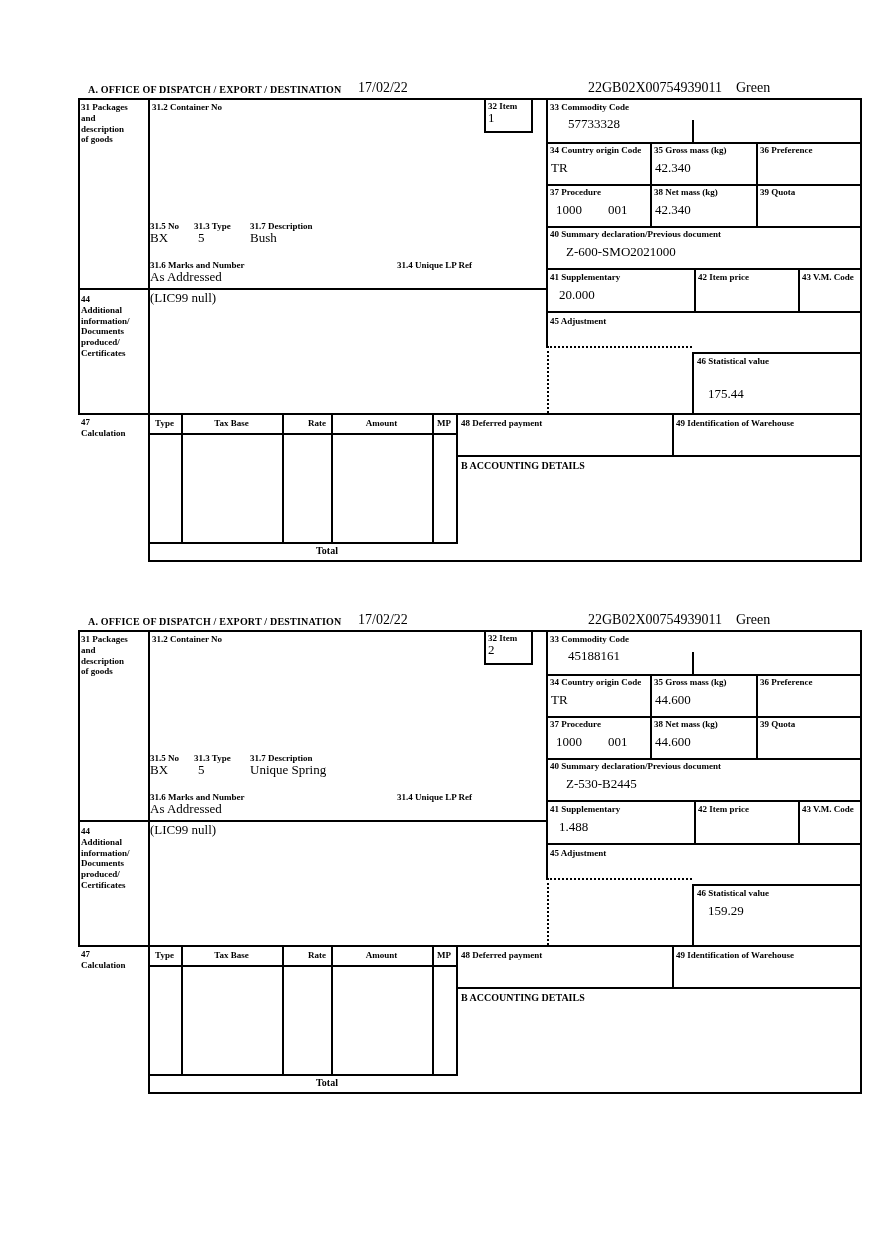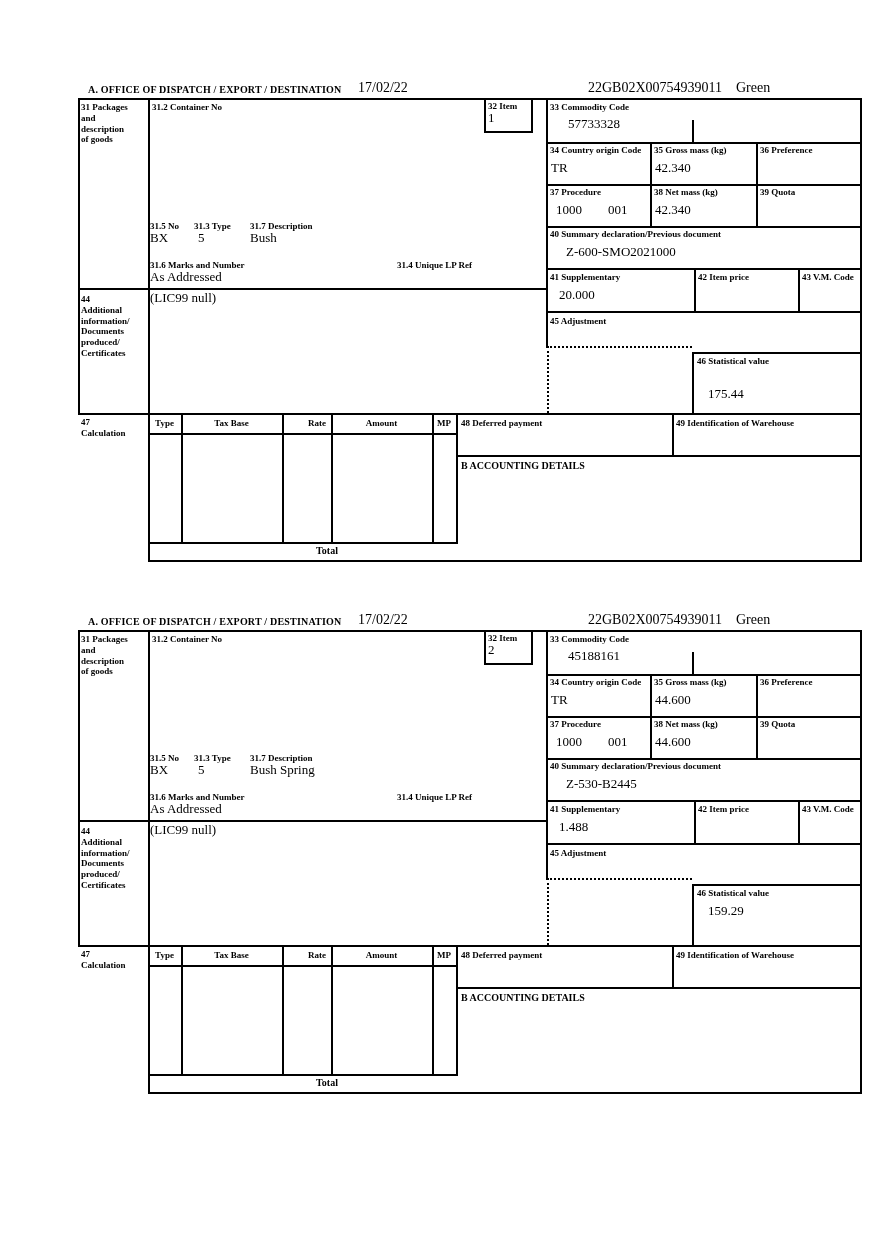--- a/index.html
+++ b/index.html
@@ -163,21 +163,21 @@
     <div class="vl" style="left:453px; top:22px; height:33px;"></div>
     <div class="hl" style="top:55px; left:406px; width:49px;"></div>
     <span class="lab" style="left:410px; top:25px;">32 Item</span>
     <span class="val" style="left:410px; top:35px;">2</span>
 
     <span class="lab" style="left:72px; top:145px;">31.5 No</span>
     <span class="lab" style="left:116px; top:145px;">31.3 Type</span>
     <span class="lab" style="left:172px; top:145px;">31.7 Description</span>
     <span class="val" style="left:72px; top:155px;">BX</span>
     <span class="val" style="left:120px; top:155px;">5</span>
-    <span class="val" style="left:172px; top:155px;">Bush Spring</span>
+    <span class="val" style="left:172px; top:155px;">Unique Spring</span>
 
     <span class="lab" style="left:72px; top:184px;">31.6 Marks and Number</span>
     <span class="lab" style="left:319px; top:184px;">31.4 Unique LP Ref</span>
     <span class="val" style="left:72px; top:194px;">As Addressed</span>
     <span class="val" style="left:72px; top:215px;">(LIC99 null)</span>
 
     <div class="vl" style="left:468px; top:22px; height:248px;"></div>
     <div class="vl dot" style="left:469px; top:270px; height:67px;"></div>
 
     <span class="lab" style="left:472px; top:26px;">33 Commodity Code</span>

